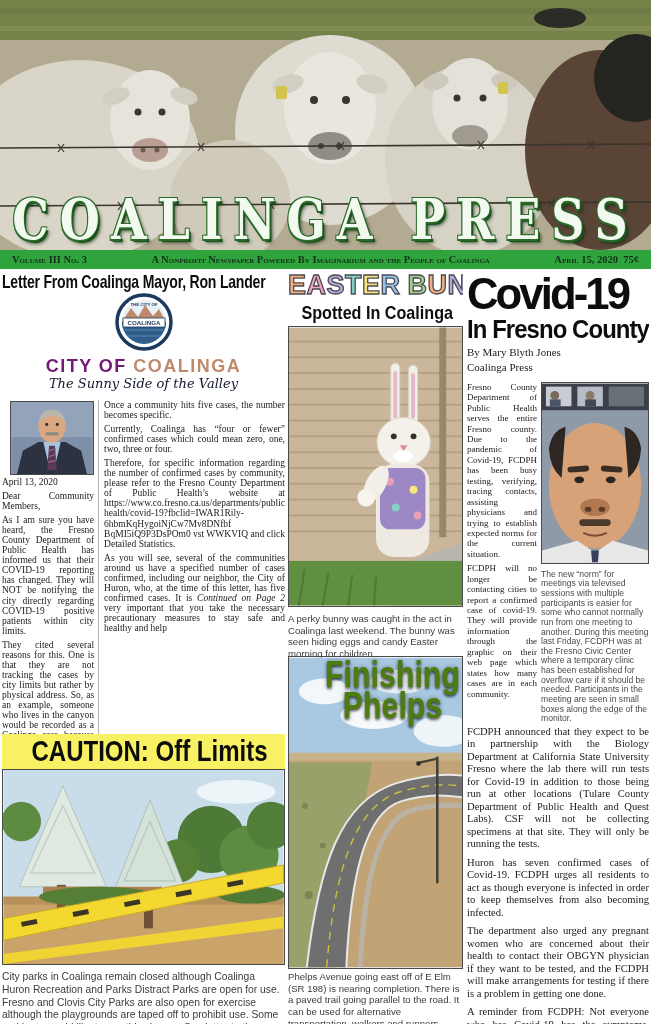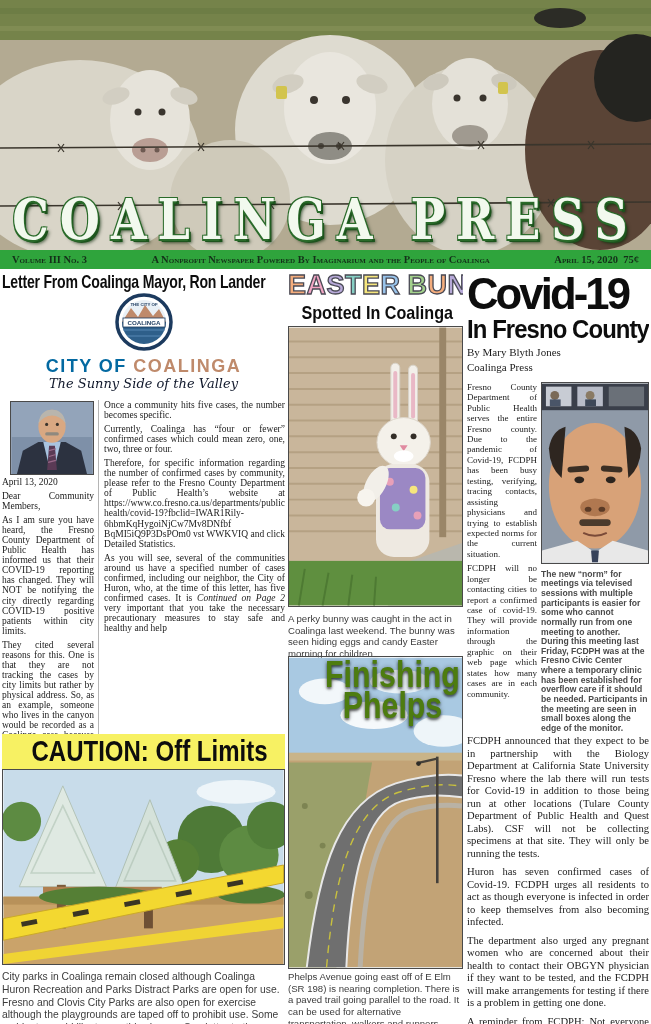--- a/index.html
+++ b/index.html
@@ -65,21 +65,21 @@
   .phelps-l1{font-size:37px;display:block;transform:scaleX(.82);transform-origin:center top;}
   .phelps-l2{font-size:37px;display:block;transform:scaleX(.82);transform-origin:center top;margin-top:-3px;}
   .mid-caption2{font-size:9.6px;line-height:1.22;color:#3c3c3c;padding-top:2px;}
   
   #right{position:absolute;left:467px;top:273px;width:182px;height:751px;overflow:hidden;}
   .covid-h1{font-size:45px;line-height:.95;letter-spacing:-3px;transform:scaleX(.97);}
   .covid-h2{font-size:26px;line-height:1.05;letter-spacing:-1px;transform:scaleX(.92);}
   .byline{font-size:11px;line-height:1.4;margin-top:2px;}
   .covid-top{display:flex;gap:4px;margin-top:6px;}
   .covid-top-text{width:70px;font-size:9px;line-height:1.16;text-align:justify;}
-  .covid-photo-block{width:108px;font-weight:bold;}
+  .covid-photo-block{width:108px;}
   .covid-photo-caption{font-family:"Liberation Sans", sans-serif;font-size:8.6px;line-height:1.12;color:#4a4a4a;margin-top:2px;}
   .covid-rest{font-size:10.6px;line-height:1.18;text-align:justify;margin-top:2px;}
   .covid-rest p{margin:0 0 6px 0;}
 </style>
 </head>
 <body>
 
 <div id="masthead">
   <svg width="651" height="250" viewBox="0 0 651 250">
     <rect x="0" y="0" width="651" height="44" fill="#75834a"></rect>
@@ -158,21 +158,21 @@
         <path d="M7 29 L16 15 L23 24 L30 12 L38 23 L44 16 L51 29 Z" fill="#bf8a6b"></path>
         <rect x="7" y="29" width="44" height="22" fill="#2e5f8a"></rect>
         <line x1="7" y1="37" x2="51" y2="37" stroke="#4a7aa6" stroke-width="1.4"></line>
         <line x1="7" y1="43" x2="51" y2="43" stroke="#4a7aa6" stroke-width="1.4"></line>
       </g>
       <text x="29" y="13" font-family="Liberation Sans, sans-serif" font-size="4.4" font-weight="bold" fill="#1c3a5e" text-anchor="middle">THE CITY OF</text>
       <rect x="8" y="25" width="42" height="9" fill="#ffffff" stroke="#1c3a5e" stroke-width="0.8"></rect>
       <text x="29" y="32" font-family="Liberation Sans, sans-serif" font-size="6.2" font-weight="bold" fill="#1c3a5e" text-anchor="middle">COALINGA</text>
     </svg>
     <div class="city-line">
-      <span style="color:#0369a1">CITY OF </span><span style="color:#bf8a6b">COALINGA</span>
+      <span style="color:#701a75">CITY OF </span><span style="color:#bf8a6b">COALINGA</span>
     </div>
     <div class="city-tag">The Sunny Side of the Valley</div>
   </div>
 
   <div class="letter-cols">
     <div class="lcol lcol1">
       <svg class="mayor-photo photo-frame" width="84" height="74" viewBox="0 0 84 74">
         <rect width="84" height="74" fill="#7e90a8"></rect>
         <rect width="84" height="36" fill="#93a4ba"></rect>
         <path d="M6 74 L12 50 L28 41 L56 41 L72 50 L78 74 Z" fill="#2c3240"></path>

